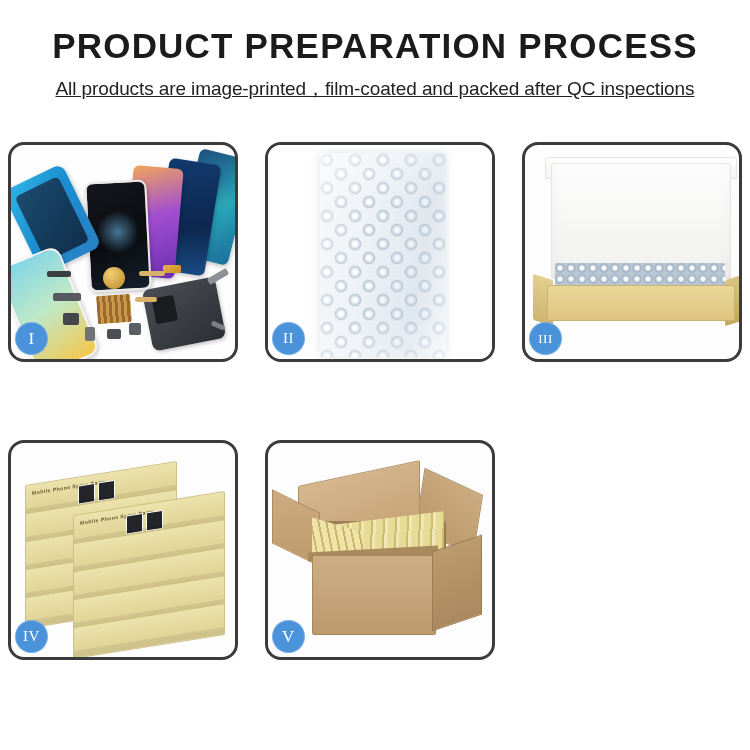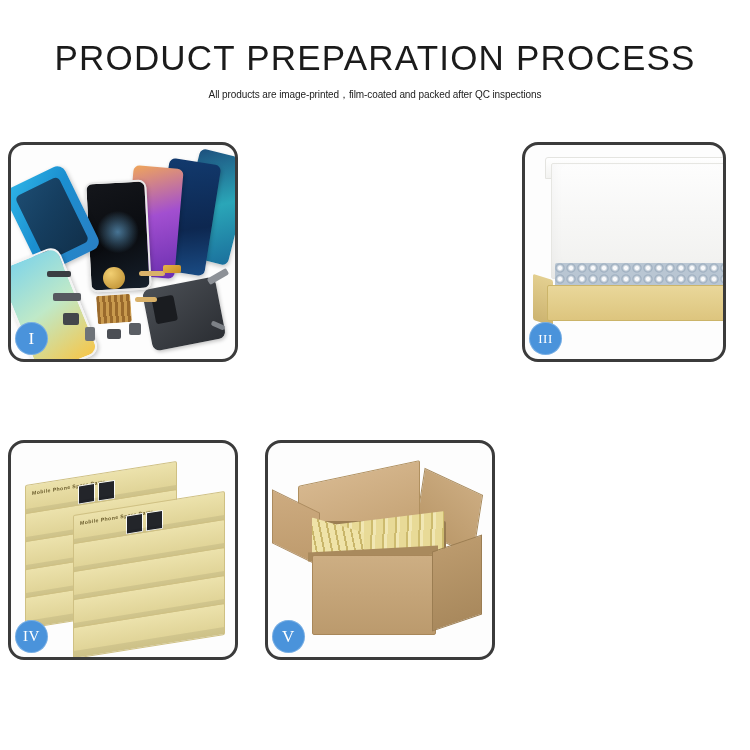--- a/index.html
+++ b/index.html
@@ -7,40 +7,40 @@
     width:750px;height:750px;background:#ffffff;
     font-family:"Liberation Sans",sans-serif;
     overflow:hidden;position:relative;
   }
   .page{position:absolute;inset:0;}
 
   
   .header{position:absolute;left:0;top:0;width:750px;text-align:center;}
   .title{
     font-family:"Liberation Sans",sans-serif;
-    font-size:35px;font-weight:400;color:#1b1b1b;
+    font-size:35px;font-weight:700;color:#1b1b1b;
     letter-spacing:1.2px;line-height:1;
-    margin-top:40px;white-space:nowrap;
+    margin-top:28px;white-space:nowrap;
   }
   .subtitle{
     font-family:"Liberation Sans",sans-serif;
-    font-size:10px;font-weight:400;color:#222222;
-    margin-top:13px;letter-spacing:-0.1px;white-space:nowrap;
+    font-size:19px;font-weight:400;color:#222222;
+    margin-top:13px;letter-spacing:-0.1px;white-space:nowrap;text-decoration:underline;
   }
 
   
   .grid{position:absolute;left:8px;top:142px;width:734px;height:530px;}
   .panel{
     position:absolute;width:230px;height:220px;
     border:3px solid #3b3b3b;border-radius:16px;
     background:#fdfdfd;overflow:hidden;box-sizing:border-box;
   }
   .p1{left:0;top:0;}
   .p2{left:257px;top:0;}
-  .p3{left:514px;top:0;width:204px;}
+  .p3{left:514px;top:0;width:220px;}
   .p4{left:0;top:298px;}
   .p5{left:257px;top:298px;}
   .p6{left:514px;top:298px;width:220px;}
 
   .scene{position:absolute;inset:0;overflow:hidden;}
 
   .badge{
     position:absolute;left:4px;bottom:4px;
     width:33px;height:33px;border-radius:50%;
     background:#4a93db;color:#ffffff;
@@ -292,20 +292,28 @@
         <div class="chip" style="left:74px;top:182px;width:10px;height:14px;background:#6e7378;border-radius:2px;"></div>
         <div class="chip" style="left:96px;top:184px;width:14px;height:10px;background:#4c4f55;"></div>
         <div class="chip" style="left:118px;top:178px;width:12px;height:12px;background:#5a5e64;"></div>
         <div class="chip gold" style="left:152px;top:120px;width:18px;height:8px;"></div>
         <div class="chip" style="left:196px;top:128px;width:22px;height:7px;background:#8d9197;transform:rotate(-30deg);"></div>
         <div class="chip" style="left:200px;top:178px;width:14px;height:5px;background:#7d8187;transform:rotate(24deg);"></div>
       </div>
       <div class="badge">I</div>
     </div>
 
+    <div class="panel p2">
+      <div class="scene">
+        <div class="bw-bg"></div>
+        <div class="bw"></div>
+        <div class="bw-sheen"></div>
+      </div>
+      <div class="badge wide">II</div>
+    </div>
 
     <div class="panel p3">
       <div class="scene">
         <div class="b3-lidflap"></div>
         <div class="b3-lid"></div>
         <div class="b3-side"></div>
         <div class="b3-side-r"></div>
         <div class="b3-fill"></div>
         <div class="b3-front"></div>
       </div>

